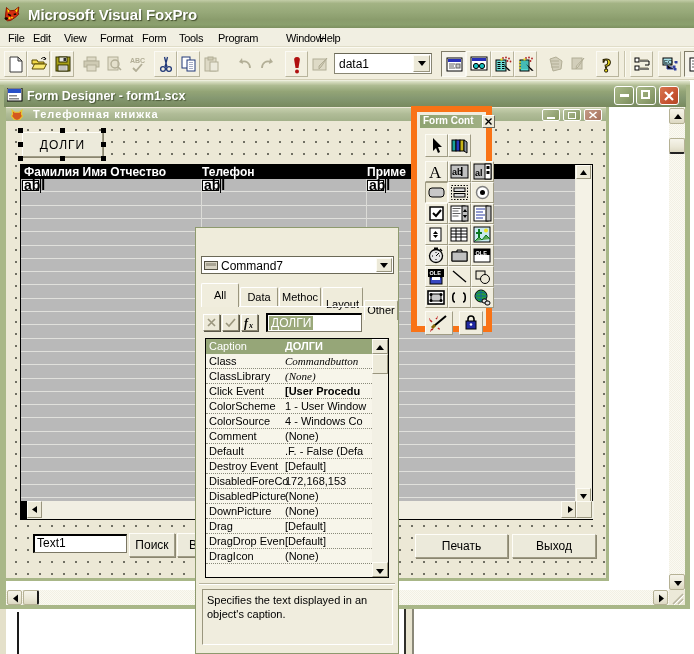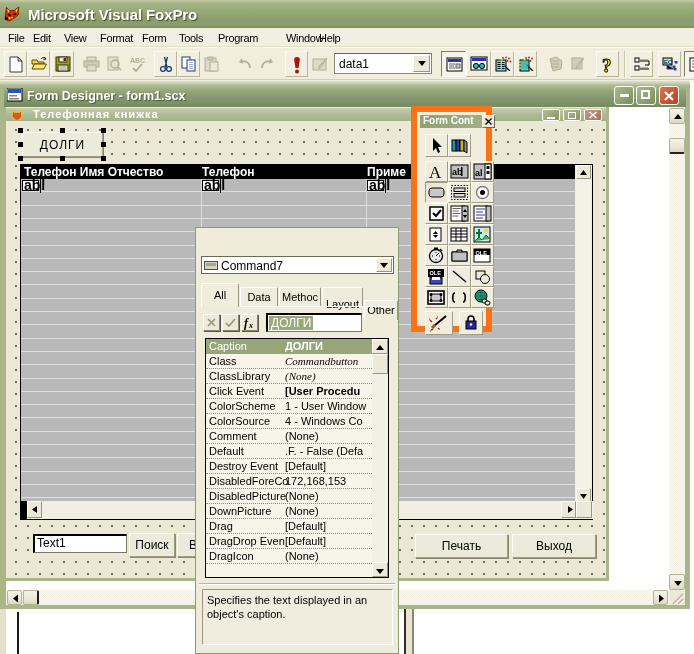--- a/index.html
+++ b/index.html
@@ -401,21 +401,21 @@
         <div class="sel-handle" style="left:54px;top:7px"></div>
         <div class="sel-handle" style="left:95px;top:7px"></div>
         <div class="sel-handle" style="left:12px;top:21px"></div>
         <div class="sel-handle" style="left:95px;top:21px"></div>
         <div class="sel-handle" style="left:12px;top:35px"></div>
         <div class="sel-handle" style="left:54px;top:35px"></div>
         <div class="sel-handle" style="left:95px;top:35px"></div>
 
         <div id="grid">
           <div id="ghead">
-            <span style="position:absolute;left:3px;top:0px">Телефон Имя Отчество</span>
+            <span style="position:absolute;left:3px;top:0px">Фамилия Имя Отчество</span>
             <span style="position:absolute;left:181px;top:0px">Телефон</span>
             <span style="position:absolute;left:346px;top:0px">Приме</span>
           </div>
           <div id="grows">
             <div class="abs" style="left:180px;top:0;width:1px;height:323px;background:#dbdbd7"></div>
             <div class="abs" style="left:345px;top:0;width:1px;height:323px;background:#dbdbd7"></div>
             <div class="abl" style="left:1px;top:1px">ab<span>l</span></div>
             <div class="abl" style="left:181px;top:1px">ab<span>l</span></div>
             <div class="abl" style="left:346px;top:1px">ab<span>l</span></div>
           </div>

